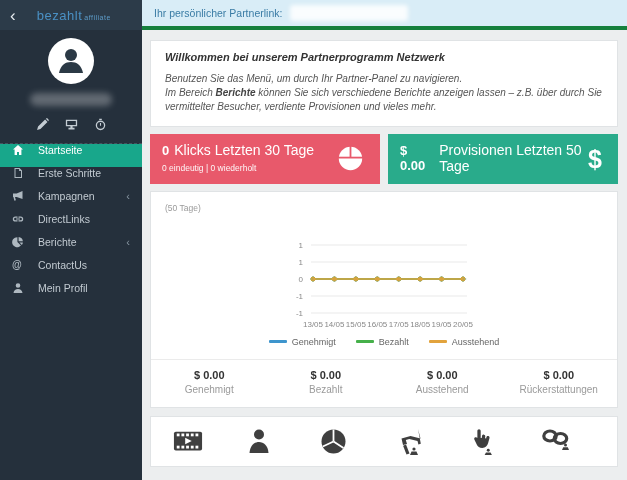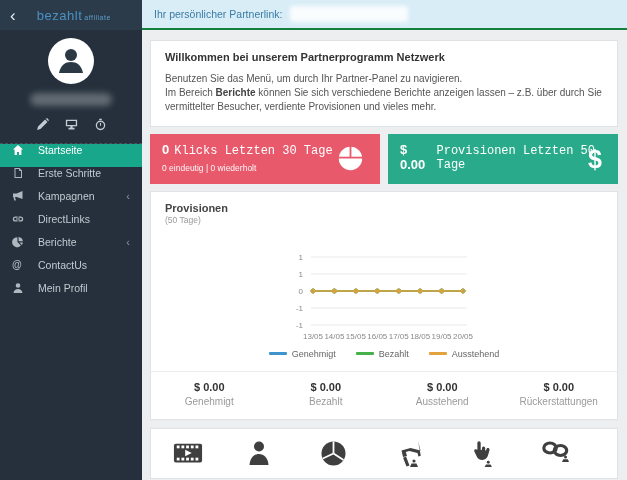--- a/index.html
+++ b/index.html
@@ -7,21 +7,21 @@
   body { font-family:"Liberation Sans", sans-serif; background:#eceeef; overflow:hidden; }
   .app { position:relative; width:627px; height:480px; }
 
   
   .topbar-left { position:absolute; left:0; top:0; width:142px; height:30px; background:#2c3b49;
     display:flex; align-items:center; padding:0 10px; }
   .back-ico { color:#e8edf1; font-size:17px; line-height:1; cursor:pointer; }
   .logo { flex:1; text-align:center; color:#4a90c4; font-size:13px; letter-spacing:.5px; }
   .logo .logo-suffix { font-size:7px; color:#5d9cc9; margin-left:2px; }
   .topbar-right { position:absolute; left:142px; top:0; width:485px; height:30px; background:#d9edf7;
-    display:flex; align-items:center; padding:0 12px; border-bottom:2px solid #15803d; }
+    display:flex; align-items:center; padding:0 12px; border-bottom:4px solid #15803d; }
   .partner-label { color:#3a7ca5; font-size:10.5px; }
   .link-blur { width:118px; height:16px; margin-left:8px; border-radius:3px;
     background:rgba(255,255,255,.85); filter:blur(2px); }
 
   
   .sidebar { position:absolute; left:0; top:30px; width:142px; height:450px; background:#25303c; }
   .avatar { width:46px; height:46px; border-radius:50%; background:#fff; margin:8px auto 0;
     display:flex; align-items:center; justify-content:center; }
   .name-blur { width:82px; height:13px; margin:9px auto 0; border-radius:7px;
     background:rgba(255,255,255,.28); filter:blur(3px); }
@@ -35,30 +35,30 @@
   .menu-item.active { background:#18a78b; color:#fff; }
   .menu-item.active .mi-icon { color:#fff; }
   .mi-chevron { margin-left:auto; color:#8795a1; font-size:11px; }
   .at-glyph { font-size:10px; font-weight:bold; line-height:12px; }
 
   
   .main { position:absolute; left:142px; top:30px; width:485px; height:450px; background:#eceeef;
     padding:10px 9px 0 8px; }
   .card { background:#fff; border:1px solid #e0e3e5; }
 
-  .welcome-card { padding:10px 14px 11px; }
+  .welcome-card { padding:10px 14px 11px;font-style:italic; }
   .welcome-title { font-size:11px; font-weight:bold; color:#333; margin-bottom:9px; }
   .welcome-line { font-size:10px; color:#555; line-height:1.42; }
   .welcome-line b { color:#444; }
 
   .stat-row { display:flex; gap:8px; margin-top:7px; }
   .stat-card { flex:1; height:50px; color:#fff; padding:8px 12px 0; position:relative; cursor:pointer; }
   .stat-main { display:flex; align-items:baseline; }
   .stat-value { font-size:13px; font-weight:bold; margin-right:5px; }
-  .stat-label { font-size:12px;font-family:Liberation Mono, monospace; }
+  .stat-label { font-size:14px; }
   .stat-sub { font-size:8.5px; margin-top:5px; opacity:.95; }
   .stat-ico { position:absolute; right:16px; top:11px; }
   .dollar-glyph { font-size:25px; font-weight:bold; color:#fff; line-height:28px; }
 
   .chart-card { margin-top:7px; padding:10px 0 0; }
   .chart-head { padding:0 14px; }
   .chart-title { font-size:11px; font-weight:bold; color:#444; }
   .chart-subtitle { font-size:8.5px; color:#9a9a9a; margin-top:1px; }
   .chart-svg { display:block; width:463px; height:96px; margin-top:26px; }
   .chart-legend { display:flex; justify-content:center; gap:20px; margin-top:2px; }
@@ -203,21 +203,20 @@
         <div class="stat-main">
           <span class="stat-value">$ 0.00</span>
           <span class="stat-label">Provisionen Letzten 50 Tage</span>
         </div>
         <span class="stat-ico dollar-glyph">$</span>
       </div>
     </div>
 
     <div class="card chart-card">
       <div class="chart-head">
-        <div class="chart-title">Provisionen</div>
         <div class="chart-subtitle">(50 Tage)</div>
       </div>
       <svg class="chart-svg" viewBox="0 0 463 96">
           <line x1="160" y1="6" x2="316" y2="6" stroke="#e9e9e9" stroke-width="1"></line>
           <text x="152" y="8.5" text-anchor="end" font-size="8" fill="#888" font-family="&quot;Liberation Sans&quot;, sans-serif">1</text>
           <line x1="160" y1="23" x2="316" y2="23" stroke="#e9e9e9" stroke-width="1"></line>
           <text x="152" y="25.5" text-anchor="end" font-size="8" fill="#888" font-family="&quot;Liberation Sans&quot;, sans-serif">1</text>
           <line x1="160" y1="40" x2="316" y2="40" stroke="#e9e9e9" stroke-width="1"></line>
           <text x="152" y="42.5" text-anchor="end" font-size="8" fill="#888" font-family="&quot;Liberation Sans&quot;, sans-serif">0</text>
           <line x1="160" y1="57" x2="316" y2="57" stroke="#e9e9e9" stroke-width="1"></line>

